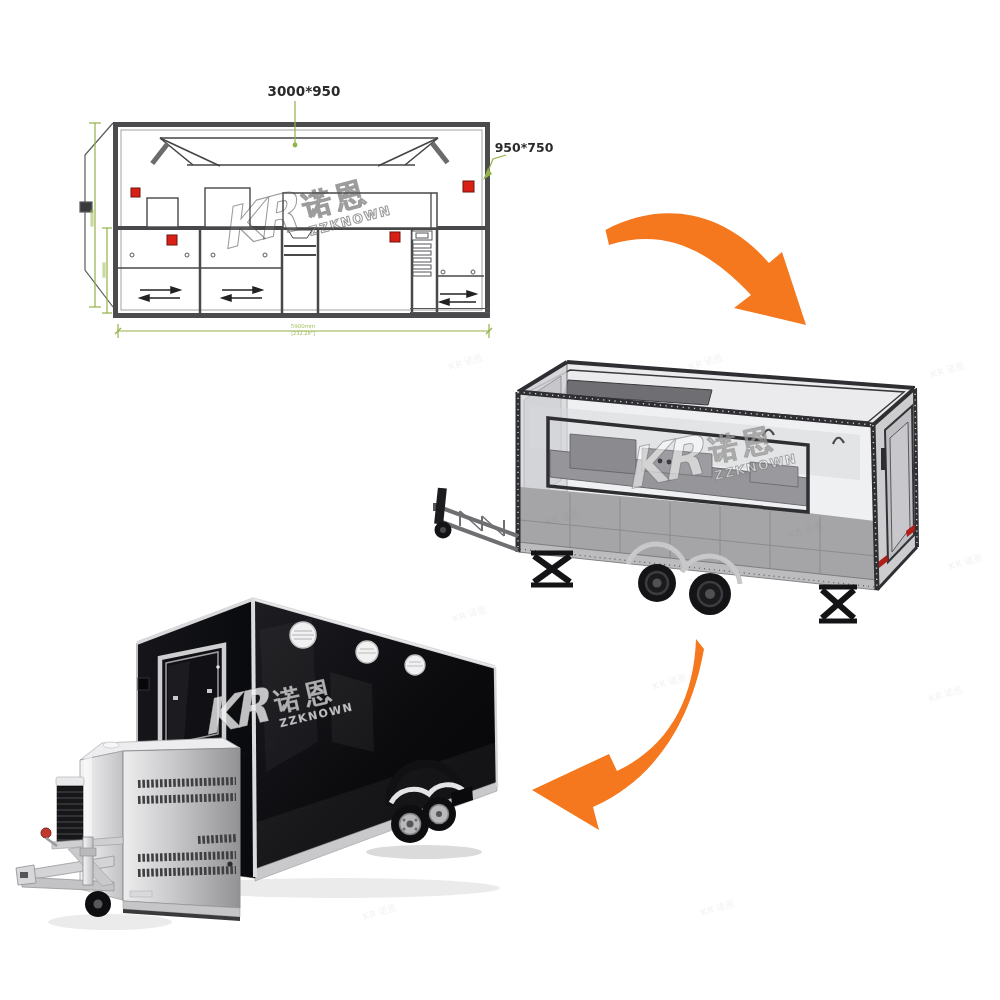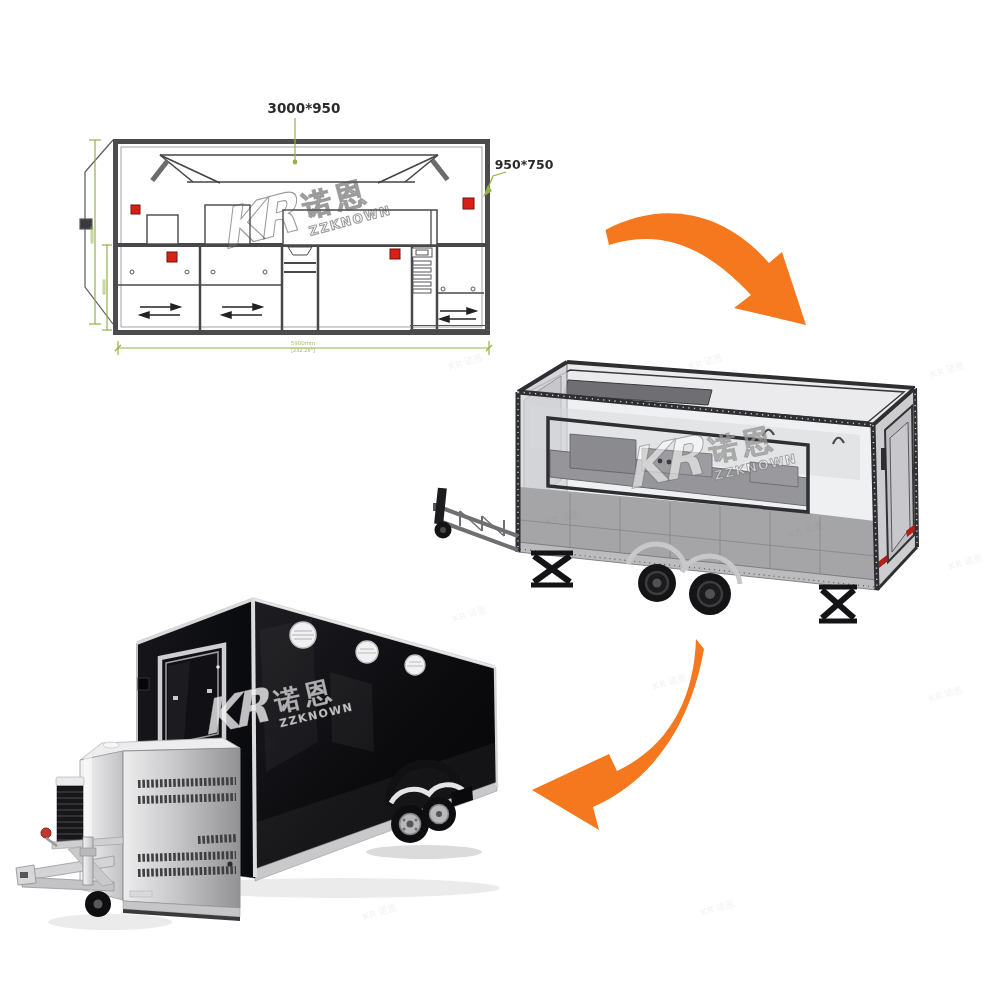--- a/index.html
+++ b/index.html
@@ -21,21 +21,21 @@
   .wm-photo{color:rgba(243,243,245,.78);-webkit-text-stroke:.6px rgba(130,130,130,.35);transform:rotate(-13deg);}
   .wm-sm .wm-logo{font-size:47px;}
   .wm-sm .wm-cn{font-size:26px;}
   .wm-sm .wm-en{font-size:11px;}
   .tile-wm{position:absolute;font-size:9px;font-weight:bold;color:#555;opacity:.05;
            transform:rotate(-17deg);pointer-events:none;}
 </style>
 </head>
 <body>
 
-<div class="abs" style="left:60px;top:92px;width:540px;height:280px;">
+<div class="abs" style="left:60px;top:75px;width:540px;height:280px;">
 <svg width="540" height="280" viewBox="0 0 540 280">
 
   <g stroke="#5a5a5c" stroke-width="1.2" fill="none">
     <polyline points="53,48 25,80 25,195 53,232"></polyline>
     <rect x="20" y="127" width="12" height="10" fill="#3a3a3c"></rect>
   </g>
 
   <rect x="55.5" y="49.5" width="372" height="191" fill="#ffffff" stroke="#4b4b4d" stroke-width="5"></rect>
   <rect x="61" y="55" width="361" height="180" fill="none" stroke="#8a8a8a" stroke-width="0.8"></rect>
 

